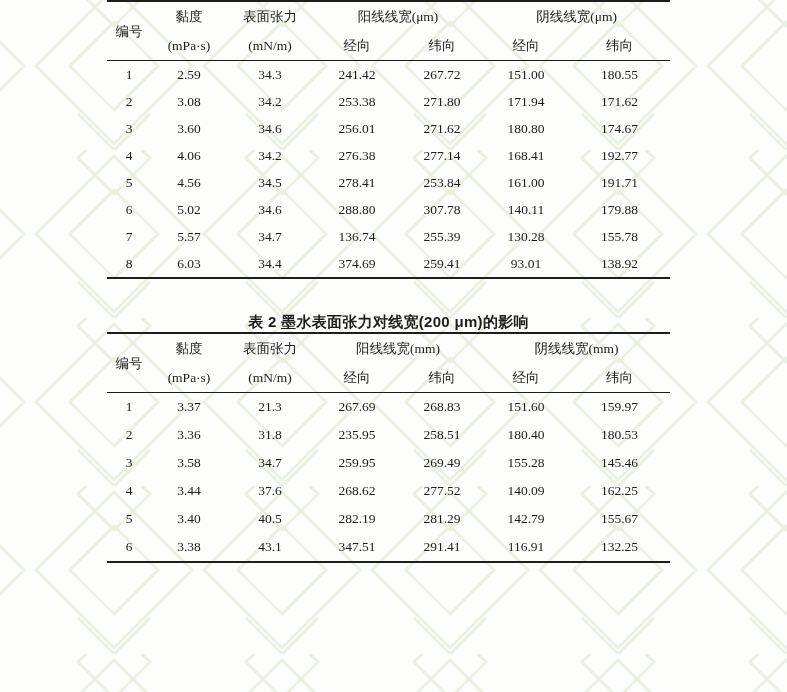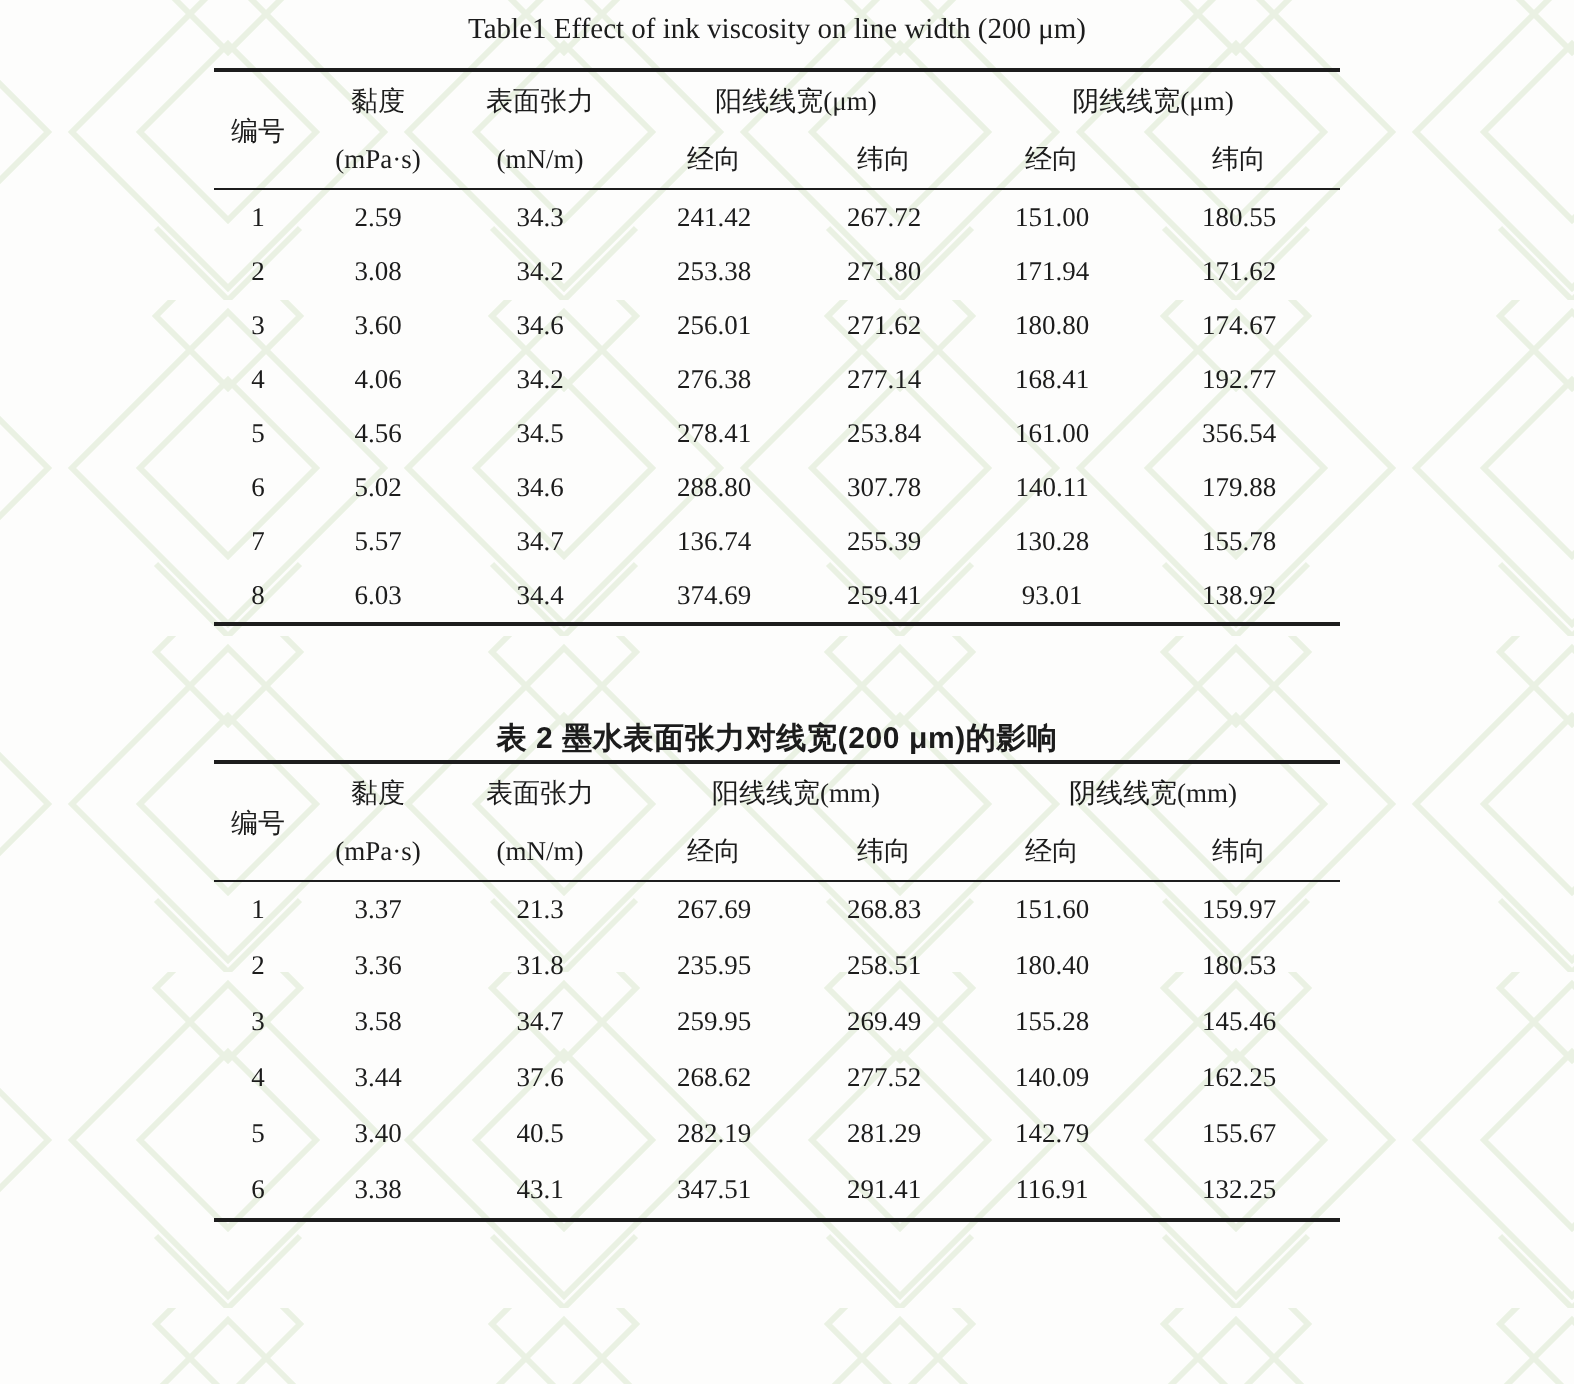--- a/index.html
+++ b/index.html
@@ -22,21 +22,21 @@
     opacity: 0.55;
     pointer-events: none;
   }
   .page {
     position: absolute;
     left: 107px;
     top: 0;
     width: 563px;
   }
   .table-section { width: 563px; }
-  .section-2 { margin-top: 47px; }
+  .section-2 { margin-top: 33px; }
   .caption-zh {
     margin-top: 12px;
     text-align: center;
     font-family: "Liberation Sans", sans-serif;
     font-weight: bold;
     font-size: 15px;
     line-height: 20px;
     letter-spacing: 0.3px;
   }
   .caption-en {
@@ -99,21 +99,20 @@
         <path d="M84 -28 L120 8 L84 44 L48 8 Z"></path>
       </g>
     </pattern>
   </defs>
   <rect x="0" y="0" width="787" height="692" fill="url(#wm)"></rect>
 </svg>
 
 <div class="page">
 
   <section class="table-section section-1">
-    <div class="caption-en">Table1 Effect of ink viscosity on line width (200 μm)</div>
 
     <table class="data-table">
       <colgroup>
         <col class="c-id">
           <col class="c-vis">
           <col class="c-st">
         <col class="c-pw1">
           <col class="c-pw2">
           <col class="c-nw1">
           <col class="c-nw2">
@@ -176,21 +175,21 @@
             <td>168.41</td>
             <td>192.77</td>
           </tr>
           <tr>
             <td>5</td>
             <td>4.56</td>
             <td>34.5</td>
             <td>278.41</td>
             <td>253.84</td>
             <td>161.00</td>
-            <td>356.54</td>
+            <td>191.71</td>
           </tr>
           <tr>
             <td>6</td>
             <td>5.02</td>
             <td>34.6</td>
             <td>288.80</td>
             <td>307.78</td>
             <td>140.11</td>
             <td>179.88</td>
           </tr>

